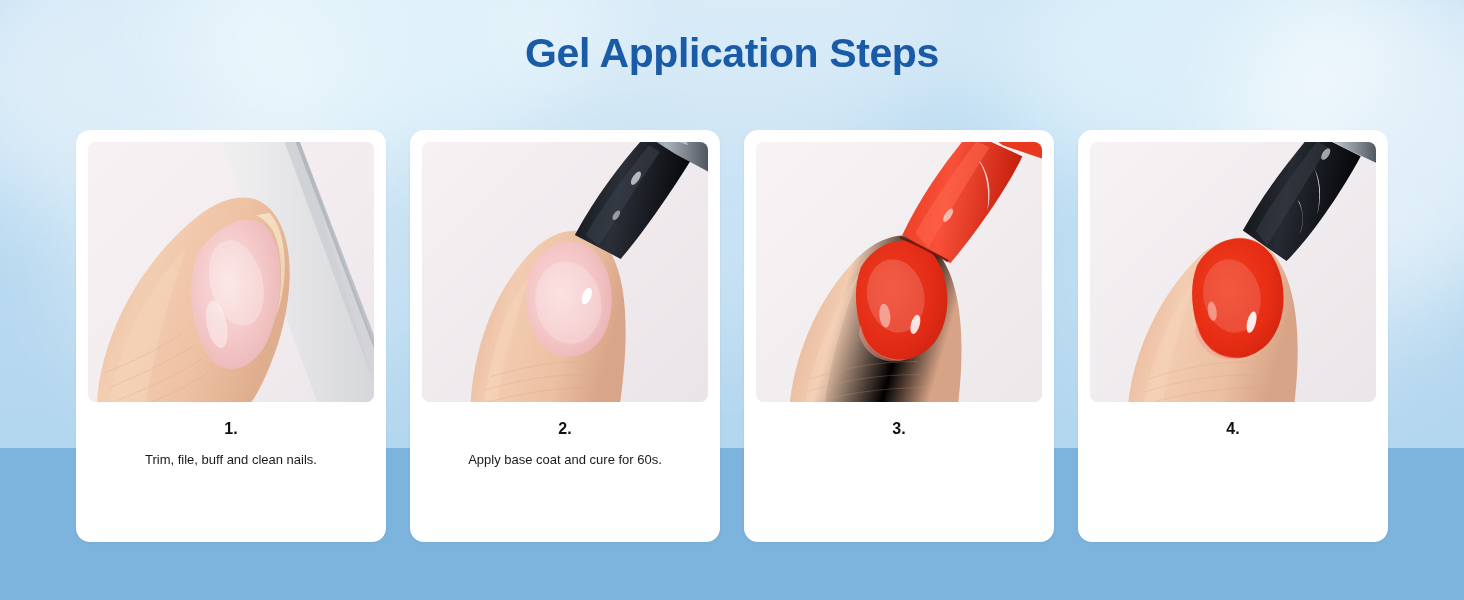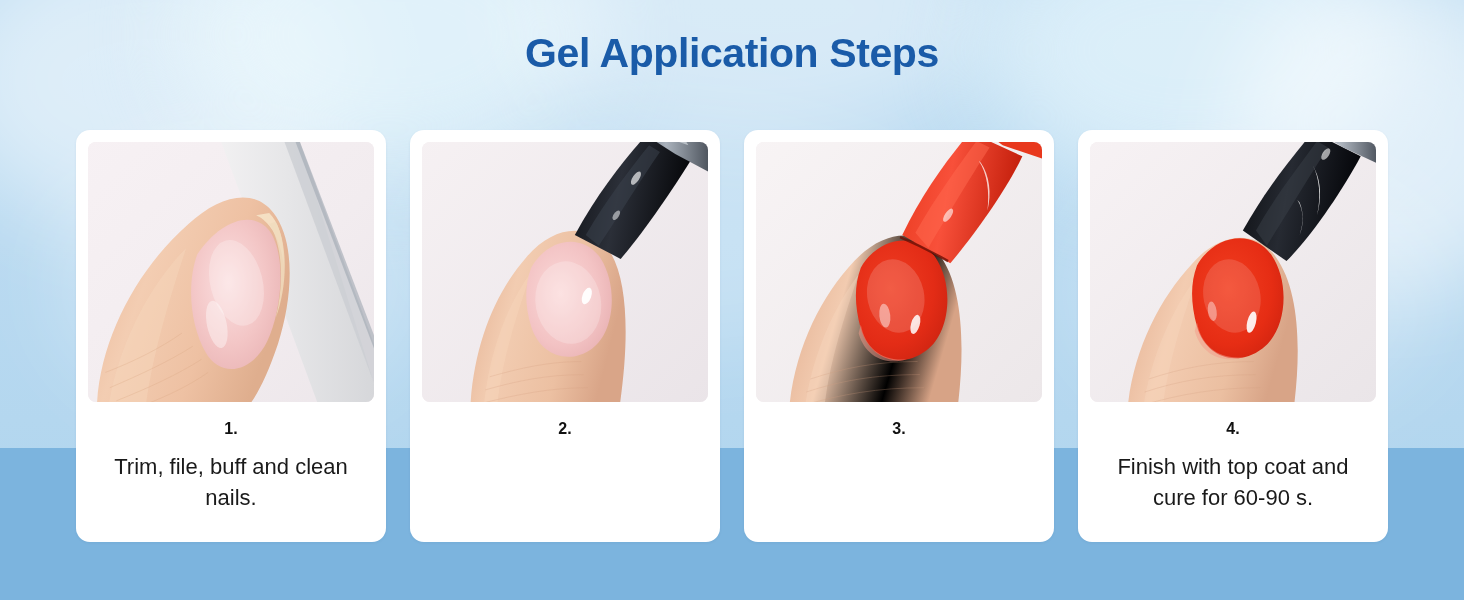--- a/index.html
+++ b/index.html
@@ -92,21 +92,21 @@
   .photo svg { display: block; width: 100%; height: 100%; }
   .step-num {
     margin-top: 18px;
     font-size: 16px;
     font-weight: 700;
     color: #111111;
     letter-spacing: 0.2px;
   }
   .step-desc {
     margin-top: 13px;
-    font-size: 22px;
+    font-size: 13px;
     line-height: 1.42;
     color: #1a1a1a;
     text-align: center;
     padding: 0 4px;
   }
 </style>
 </head>
 <body>
 
 <div id="infographic">
@@ -234,20 +234,21 @@
           </g>
 
           <g stroke="#d6a183" stroke-width="0.8" opacity="0.32" fill="none">
             <path d="M58,238 C86,230 114,224 148,224"></path>
             <path d="M56,250 C88,242 118,236 152,236"></path>
             <path d="M62,226 C90,218 116,212 146,212"></path>
           </g>
         </svg>
       </div>
       <div class="step-num">2.</div>
+      <div class="step-desc">Apply base coat and cure for 60s.</div>
     </div>
 
     <div class="card">
       <div class="photo">
         <svg viewBox="0 0 262 260" preserveAspectRatio="xMidYMid slice" role="img">
           <defs>
             <linearGradient id="s3bg" x1="0" y1="0" x2="1" y2="1">
               <stop offset="0%" stop-color="#f8f4f5"></stop>
               <stop offset="100%" stop-color="#ece7e9"></stop>
             </linearGradient>
@@ -357,17 +358,16 @@
           <ellipse cx="112" cy="166" rx="4" ry="9" fill="#ffffff" opacity="0.4" transform="rotate(-8 112 166)"></ellipse>
 
           <g stroke="#d3a082" stroke-width="0.8" opacity="0.3" fill="none">
             <path d="M50,240 C80,230 112,224 152,224"></path>
             <path d="M48,252 C82,242 116,236 156,236"></path>
             <path d="M54,228 C84,218 114,212 150,212"></path>
           </g>
         </svg>
       </div>
       <div class="step-num">4.</div>
-      <div class="step-desc">Finish with top coat and cure for 60-90 s.</div>
     </div>
 
   </div>
 </div>
 
 </body></html>

